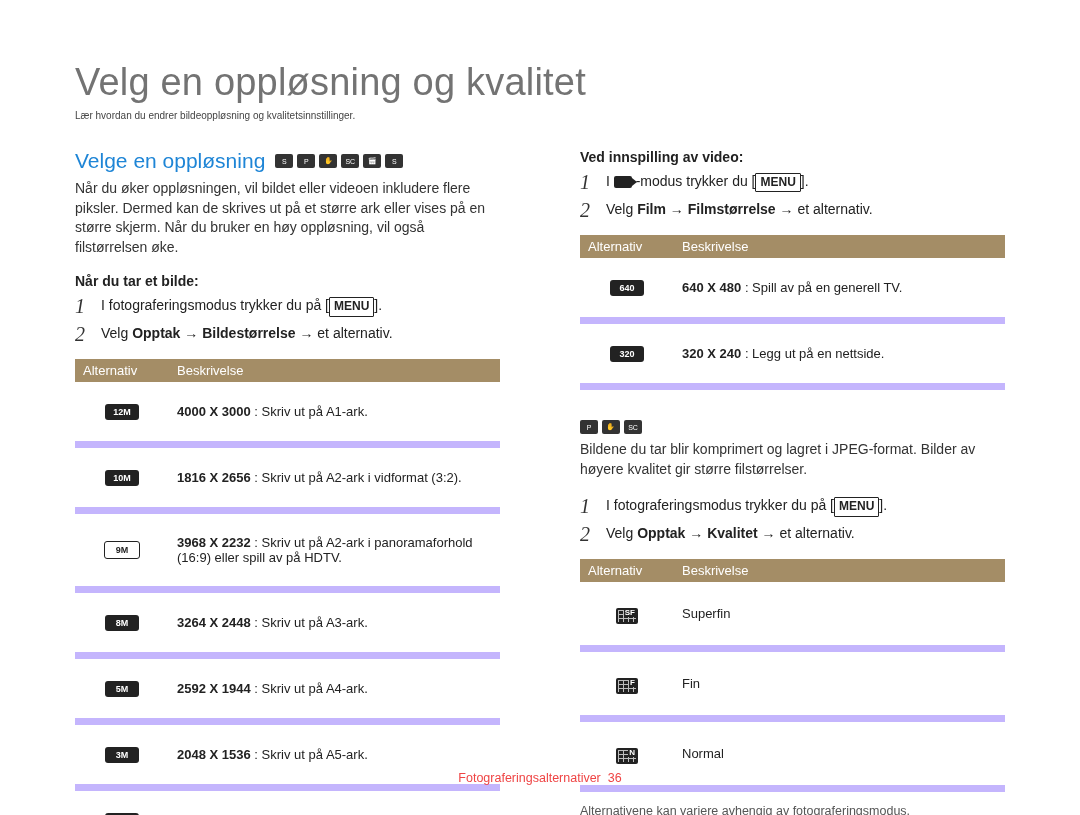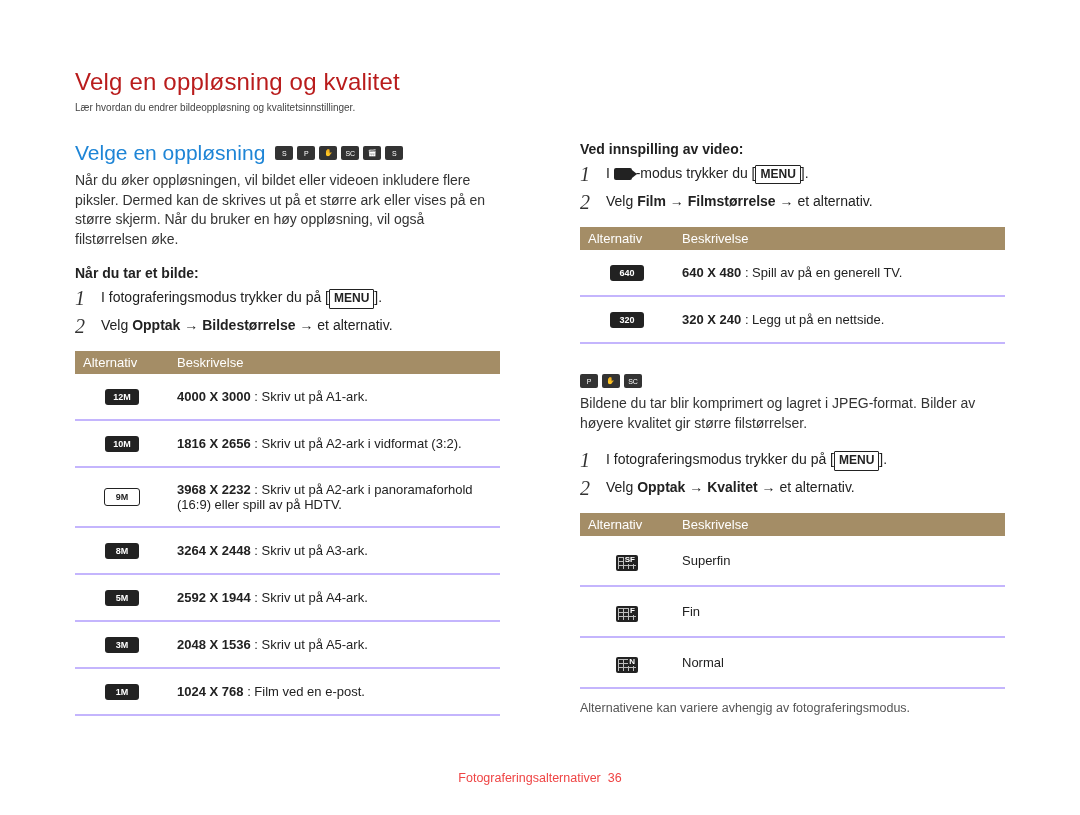--- a/index.html
+++ b/index.html
@@ -12,24 +12,24 @@
     overflow: hidden;
     color: #222;
   }
   .page {
     padding: 55px 75px 20px 75px;
     position: relative;
     box-sizing: border-box;
     height: 100%;
   }
   .title {
-    font-size: 24px;
-    color: #b91c1c;
+    font-size: 38px;
+    color: #737373;
     font-weight: 400;
-    margin: 13px 0 6px 0;
+    margin: 6px 0 6px 0;
     letter-spacing: 0.2px;
   }
   .subtitle {
     font-size: 10px;
     color: #444;
     margin-bottom: 28px;
   }
   .cols {
     display: flex;
     gap: 80px;
@@ -109,22 +109,22 @@
   table.opt th {
     background: #a48d66;
     color: #fff;
     text-align: left;
     font-weight: normal;
     padding: 4px 8px;
     font-size: 13px;
   }
   table.opt th:first-child { width: 78px; }
   table.opt td {
-    padding: 14px 8px;
-    border-bottom: 2px solid #c4b5fd;
+    padding: 21px 8px;
+    border-bottom: 7px solid #c4b5fd;
     vertical-align: middle;
   }
   table.opt td.alt {
     text-align: center;
     font-weight: bold;
     font-size: 13px;
     font-family: Arial, sans-serif;
   }
   .res-ic {
     display: inline-flex;

